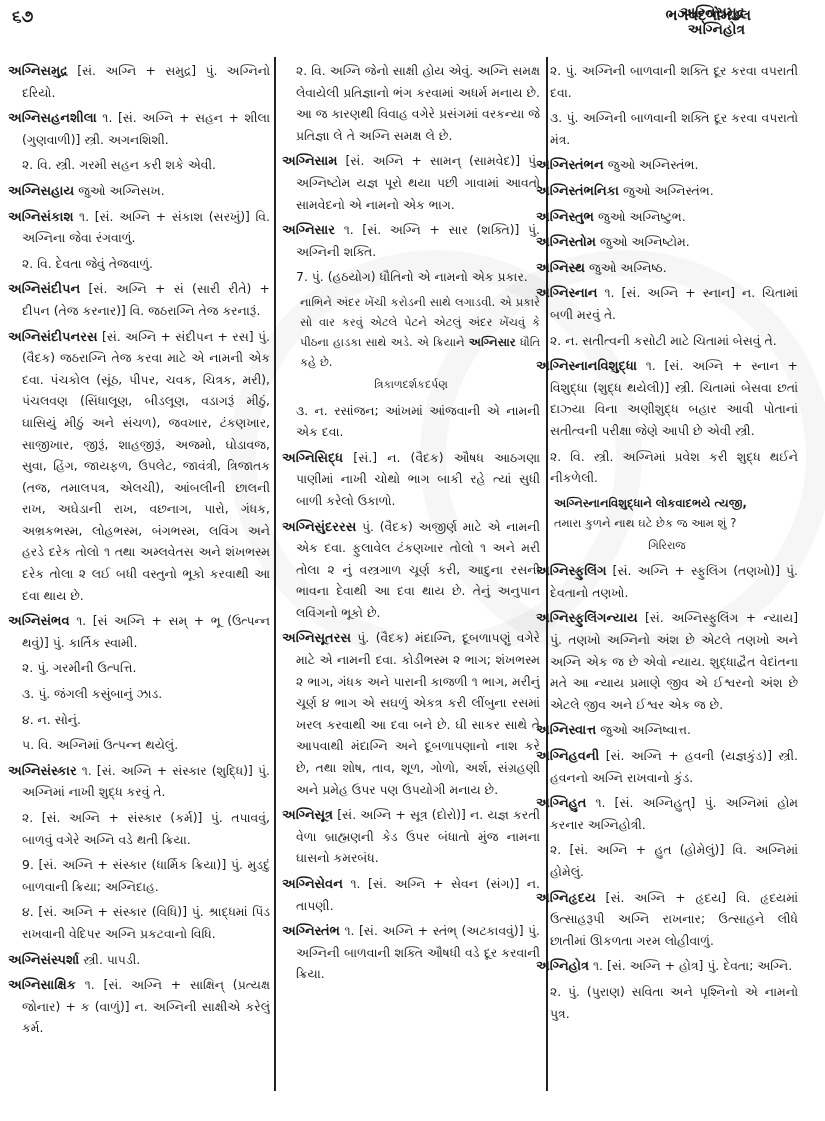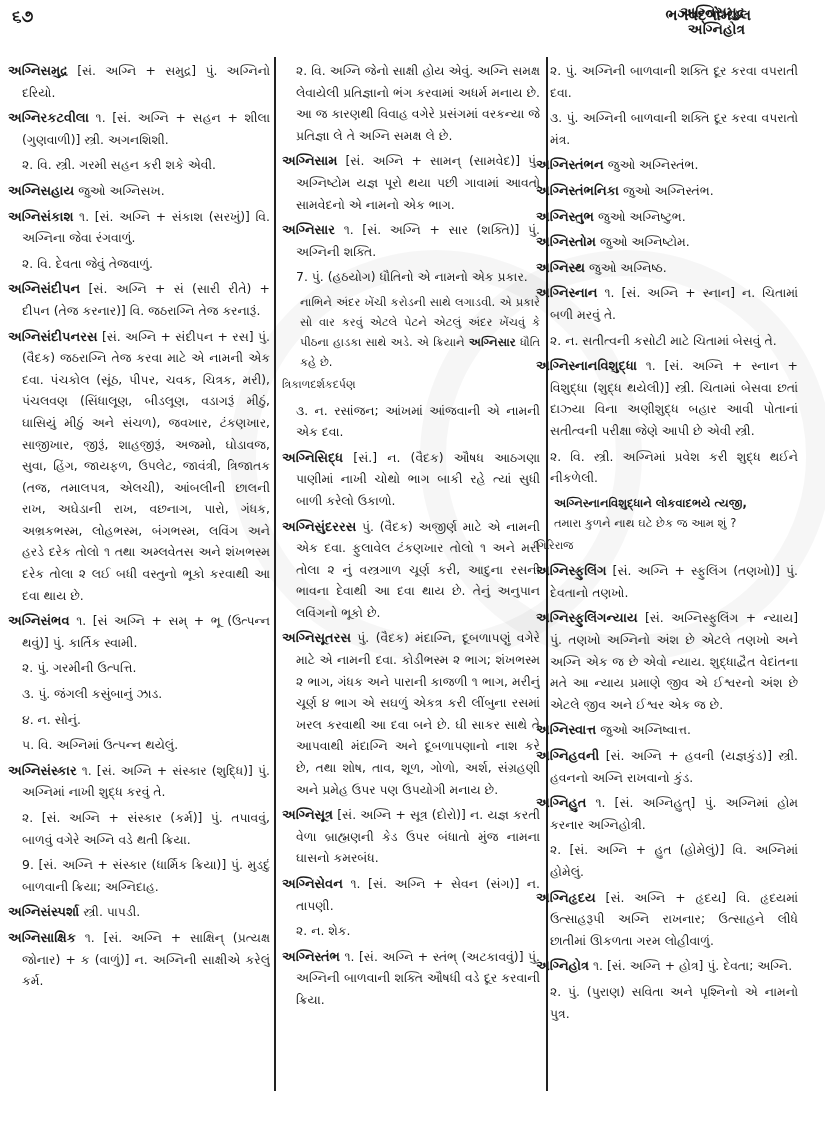--- a/index.html
+++ b/index.html
@@ -26,21 +26,21 @@
   .col3 { left: 536px; width: 262px; }
   .divider { position: absolute; top: 57px; bottom: 30px; width: 1.5px; background: #222; }
   .div1 { left: 274px; }
   .div2 { left: 546px; }
   .entry { margin: 0 0 4px 0; text-align: justify; }
   .line { display: block; }
   .headword { font-weight: bold; font-size: 13px; }
   .sense { padding-left: 14px; margin-bottom: 4px; text-align: justify; }
   .hanging { padding-left: 14px; text-indent: -14px; }
   .quote { font-size: 11.5px; line-height: 20px; padding-left: 18px; margin: 2px 0 2px 0; text-align: justify; }
-  .quote-src { font-size: 11px; text-align: left; margin-bottom: 4px; }
+  .quote-src { font-size: 11px; text-align: center; margin-bottom: 4px; }
   .bold-inline { font-weight: bold; }
 </style>
 </head>
 <body>
 
 <div class="header">
   <div class="page-num">૬૭</div>
   <div class="running-title">ભગવદ્ગોમંડલ</div>
   <div class="guide-words">
     <div>અગ્નિસમુદ્ર</div>
@@ -49,52 +49,52 @@
 </div>
 
 <div class="watermark" style="left:230px; top:250px; width:360px; height:360px;"></div>
 <div class="watermark" style="left:420px; top:250px; width:360px; height:360px;"></div>
 
 <div class="divider div1"></div>
 <div class="divider div2"></div>
 
 <div class="col col1">
     <div class="entry hanging"><span class="headword">અગ્નિસમુદ્ર</span> <span>[સં. અગ્નિ + સમુદ્ર] પું. અગ્નિનો દરિયો.</span></div>
-    <div class="entry hanging"><span class="headword">અગ્નિરકટવીલા</span> <span>૧. [સં. અગ્નિ + સહન + શીલા (ગુણવાળી)] સ્ત્રી. અગનશિશી.</span></div>
+    <div class="entry hanging"><span class="headword">અગ્નિસહનશીલા</span> <span>૧. [સં. અગ્નિ + સહન + શીલા (ગુણવાળી)] સ્ત્રી. અગનશિશી.</span></div>
     <div class="sense">૨. વિ. સ્ત્રી. ગરમી સહન કરી શકે એવી.</div>
     <div class="entry hanging"><span class="headword">અગ્નિસહાય</span> <span>જુઓ અગ્નિસખ.</span></div>
     <div class="entry hanging"><span class="headword">અગ્નિસંકાશ</span> <span>૧. [સં. અગ્નિ + સંકાશ (સરખું)] વિ. અગ્નિના જેવા રંગવાળું.</span></div>
     <div class="sense">૨. વિ. દેવતા જેવું તેજવાળું.</div>
     <div class="entry hanging"><span class="headword">અગ્નિસંદીપન</span> <span>[સં. અગ્નિ + સં (સારી રીતે) + દીપન (તેજ કરનાર)] વિ. જઠરાગ્નિ તેજ કરનારૂં.</span></div>
     <div class="entry hanging"><span class="headword">અગ્નિસંદીપનરસ</span> <span>[સં. અગ્નિ + સંદીપન + રસ] પું. (વૈદક) જઠરાગ્નિ તેજ કરવા માટે એ નામની એક દવા. પંચકોલ (સૂંઠ, પીપર, ચવક, ચિત્રક, મરી), પંચલવણ (સિંધાલૂણ, બીડલૂણ, વડાગરૂં મીઠું, ઘાસિયું મીઠું અને સંચળ), જવખાર, ટંકણખાર, સાજીખાર, જીરૂં, શાહજીરૂં, અજમો, ઘોડાવજ, સુવા, હિંગ, જાયફળ, ઉપલેટ, જાવંત્રી, ત્રિજાતક (તજ, તમાલપત્ર, એલચી), આંબલીની છાલની રાખ, અઘેડાની રાખ, વછનાગ, પારો, ગંધક, અભ્રકભસ્મ, લોહભસ્મ, બંગભસ્મ, લવિંગ અને હરડે દરેક તોલો ૧ તથા અમ્લવેતસ અને શંખભસ્મ દરેક તોલા ૨ લઈ બધી વસ્તુનો ભૂકો કરવાથી આ દવા થાય છે.</span></div>
     <div class="entry hanging"><span class="headword">અગ્નિસંભવ</span> <span>૧. [સં અગ્નિ + સમ્ + ભૂ (ઉત્પન્ન થવું)] પું. કાર્તિક સ્વામી.</span></div>
     <div class="sense">૨. પું. ગરમીની ઉત્પત્તિ.</div>
     <div class="sense">૩. પું. જંગલી કસુંબાનું ઝાડ.</div>
     <div class="sense">૪. ન. સોનું.</div>
     <div class="sense">૫. વિ. અગ્નિમાં ઉત્પન્ન થયેલું.</div>
     <div class="entry hanging"><span class="headword">અગ્નિસંસ્કાર</span> <span>૧. [સં. અગ્નિ + સંસ્કાર (શુદ્ધિ)] પું. અગ્નિમાં નાખી શુદ્ધ કરવું તે.</span></div>
     <div class="sense">૨. [સં. અગ્નિ + સંસ્કાર (કર્મ)] પું. તપાવવું, બાળવું વગેરે અગ્નિ વડે થતી ક્રિયા.</div>
     <div class="sense">9. [સં. અગ્નિ + સંસ્કાર (ધાર્મિક ક્રિયા)] પું. મુડદું બાળવાની ક્રિયા; અગ્નિદાહ.</div>
+    <div class="sense">૪. [સં. અગ્નિ + સંસ્કાર (વિધિ)] પું. શ્રાદ્ધમાં પિંડ રાખવાની વેદિપર અગ્નિ પ્રકટવાનો વિધિ.</div>
     <div class="entry hanging"><span class="headword">અગ્નિસંસ્પર્શા</span> <span>સ્ત્રી. પાપડી.</span></div>
     <div class="entry hanging"><span class="headword">અગ્નિસાક્ષિક</span> <span>૧. [સં. અગ્નિ + સાક્ષિન્ (પ્રત્યક્ષ જોનાર) + ક (વાળું)] ન. અગ્નિની સાક્ષીએ કરેલું કર્મ.</span></div>
   </div>
 <div class="col col2">
     <div class="sense">૨. વિ. અગ્નિ જેનો સાક્ષી હોય એવું. અગ્નિ સમક્ષ લેવાયેલી પ્રતિજ્ઞાનો ભંગ કરવામાં અધર્મ મનાય છે. આ જ કારણથી વિવાહ વગેરે પ્રસંગમાં વરકન્યા જે પ્રતિજ્ઞા લે તે અગ્નિ સમક્ષ લે છે.</div>
     <div class="entry hanging"><span class="headword">અગ્નિસામ</span> <span>[સં. અગ્નિ + સામન્ (સામવેદ)] પું. અગ્નિષ્ટોમ યજ્ઞ પૂરો થયા પછી ગાવામાં આવતો સામવેદનો એ નામનો એક ભાગ.</span></div>
     <div class="entry hanging"><span class="headword">અગ્નિસાર</span> <span>૧. [સં. અગ્નિ + સાર (શક્તિ)] પું. અગ્નિની શક્તિ.</span></div>
     <div class="sense">7. પું. (હઠયોગ) ધૌતિનો એ નામનો એક પ્રકાર.</div>
     <div class="quote"><span>નાભિને અંદર ખેંચી કરોડની સાથે લગાડવી. એ પ્રકારે સો વાર કરવું એટલે પેટને એટલું અંદર ખેંચવું કે પીઠના હાડકા સાથે અડે. એ ક્રિયાને</span> <span class="bold-inline">અગ્નિસાર</span> <span>ધૌતિ કહે છે.</span></div>
     <div class="quote-src">ત્રિકાળદર્શકદર્પણ</div>
     <div class="sense">૩. ન. રસાંજન; આંખમાં આંજવાની એ નામની એક દવા.</div>
     <div class="entry hanging"><span class="headword">અગ્નિસિદ્ધ</span> <span>[સં.] ન. (વૈદક) ઔષધ આઠગણા પાણીમાં નાખી ચોથો ભાગ બાકી રહે ત્યાં સુધી બાળી કરેલો ઉકાળો.</span></div>
     <div class="entry hanging"><span class="headword">અગ્નિસુંદરરસ</span> <span>પું. (વૈદક) અજીર્ણ માટે એ નામની એક દવા. ફુલાવેલ ટંકણખાર તોલો ૧ અને મરી તોલા ૨ નું વસ્ત્રગાળ ચૂર્ણ કરી, આદુના રસની ભાવના દેવાથી આ દવા થાય છે. તેનું અનુપાન લવિંગનો ભૂકો છે.</span></div>
     <div class="entry hanging"><span class="headword">અગ્નિસૂતરસ</span> <span>પું. (વૈદક) મંદાગ્નિ, દૂબળાપણું વગેરે માટે એ નામની દવા. કોડીભસ્મ ૨ ભાગ; શંખભસ્મ ૨ ભાગ, ગંધક અને પારાની કાજળી ૧ ભાગ, મરીનું ચૂર્ણ ૪ ભાગ એ સઘળું એકત્ર કરી લીંબુના રસમાં ખરલ કરવાથી આ દવા બને છે. ઘી સાકર સાથે તે આપવાથી મંદાગ્નિ અને દૂબળાપણાનો નાશ કરે છે, તથા શોષ, તાવ, શૂળ, ગોળો, અર્શ, સંગ્રહણી અને પ્રમેહ ઉપર પણ ઉપયોગી મનાય છે.</span></div>
     <div class="entry hanging"><span class="headword">અગ્નિસૂત્ર</span> <span>[સં. અગ્નિ + સૂત્ર (દોરો)] ન. યજ્ઞ કરતી વેળા બ્રાહ્મણની કેડ ઉપર બંધાતો મુંજ નામના ઘાસનો કમરબંધ.</span></div>
     <div class="entry hanging"><span class="headword">અગ્નિસેવન</span> <span>૧. [સં. અગ્નિ + સેવન (સંગ)] ન. તાપણી.</span></div>
-    <div class="sense">૨. ન. શેક.</div>
     <div class="entry hanging"><span class="headword">અગ્નિસ્તંભ</span> <span>૧. [સં. અગ્નિ + સ્તંભ્ (અટકાવવું)] પું. અગ્નિની બાળવાની શક્તિ ઔષધી વડે દૂર કરવાની ક્રિયા.</span></div>
   </div>
 <div class="col col3">
     <div class="sense">૨. પું. અગ્નિની બાળવાની શક્તિ દૂર કરવા વપરાતી દવા.</div>
     <div class="sense">૩. પું. અગ્નિની બાળવાની શક્તિ દૂર કરવા વપરાતો મંત્ર.</div>
     <div class="entry hanging"><span class="headword">અગ્નિસ્તંભન</span> <span>જુઓ અગ્નિસ્તંભ.</span></div>
     <div class="entry hanging"><span class="headword">અગ્નિસ્તંભનિકા</span> <span>જુઓ અગ્નિસ્તંભ.</span></div>
     <div class="entry hanging"><span class="headword">અગ્નિસ્તુભ</span> <span>જુઓ અગ્નિષ્ટુભ.</span></div>
     <div class="entry hanging"><span class="headword">અગ્નિસ્તોમ</span> <span>જુઓ અગ્નિષ્ટોમ.</span></div>
     <div class="entry hanging"><span class="headword">અગ્નિસ્થ</span> <span>જુઓ અગ્નિષ્ઠ.</span></div>

